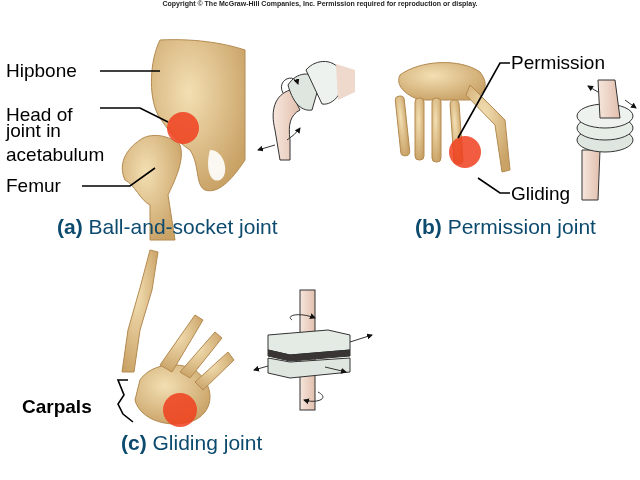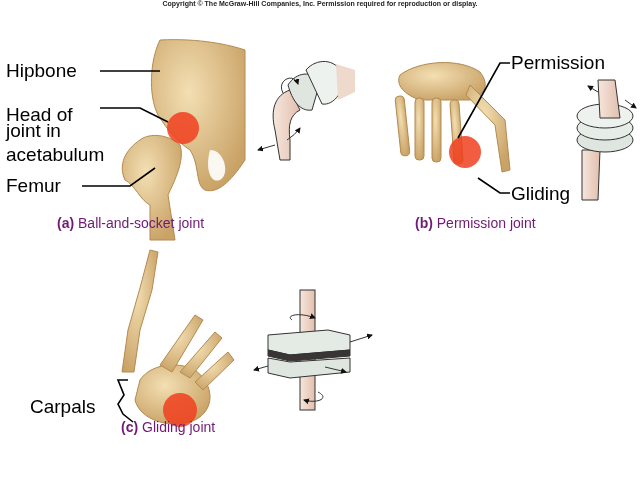--- a/index.html
+++ b/index.html
@@ -1,19 +1,19 @@
 <!DOCTYPE html>
 <html><head>
 <meta charset="utf-8">
 <style>
   html, body { margin: 0; padding: 0; background: #ffffff; }
   body { width: 640px; height: 480px; position: relative; overflow: hidden; font-family: "Liberation Sans", sans-serif; }
   .copyright { position: absolute; left: 0; width: 640px; top: 0px; text-align: center; font-size: 7px; font-weight: bold; color: #222; }
   .lbl { position: absolute; font-size: 19px; color: #000; line-height: 22px; white-space: nowrap; }
-  .cap { position: absolute; font-size: 14px; color: #701a75; white-space: nowrap; }
+  .cap { position: absolute; font-size: 21px; color: #0c4a6e; white-space: nowrap; }
   .cap b { font-weight: bold; }
   svg.art { position: absolute; left: 0; top: 0; }
 </style>
 </head>
 <body>
 
 <div class="copyright">Copyright © The McGraw-Hill Companies, Inc. Permission required for reproduction or display.</div>
 
 <svg class="art" width="640" height="480" viewBox="0 0 640 480">
   <defs>
@@ -103,14 +103,14 @@
 <div class="lbl" style="left:6px;top:104px;">Head of</div>
 <div class="lbl" style="left:6px;top:120px;">joint in</div>
 <div class="lbl" style="left:6px;top:144px;">acetabulum</div>
 <div class="lbl" style="left:6px;top:175px;text-align:right;">Femur</div>
 <div class="cap" style="left:57px;top:215px;"><b>(a)</b> <span>Ball-and-socket joint</span></div>
 
 <div class="lbl" style="left:511px;top:52px;">Permission</div>
 <div class="lbl" style="left:511px;top:183px;">Gliding</div>
 <div class="cap" style="left:415px;top:215px;"><b>(b)</b> <span>Permission joint</span></div>
 
-<div class="lbl" style="left:30px;top:396px;">Carpals</div>
-<div class="cap" style="left:121px;top:419px;"><b>(c)</b> <span>Gliding joint</span></div>
+<div class="lbl" style="left:22px;top:396px;font-weight:bold;">Carpals</div>
+<div class="cap" style="left:121px;top:431px;"><b>(c)</b> <span>Gliding joint</span></div>
 
 </body></html>

